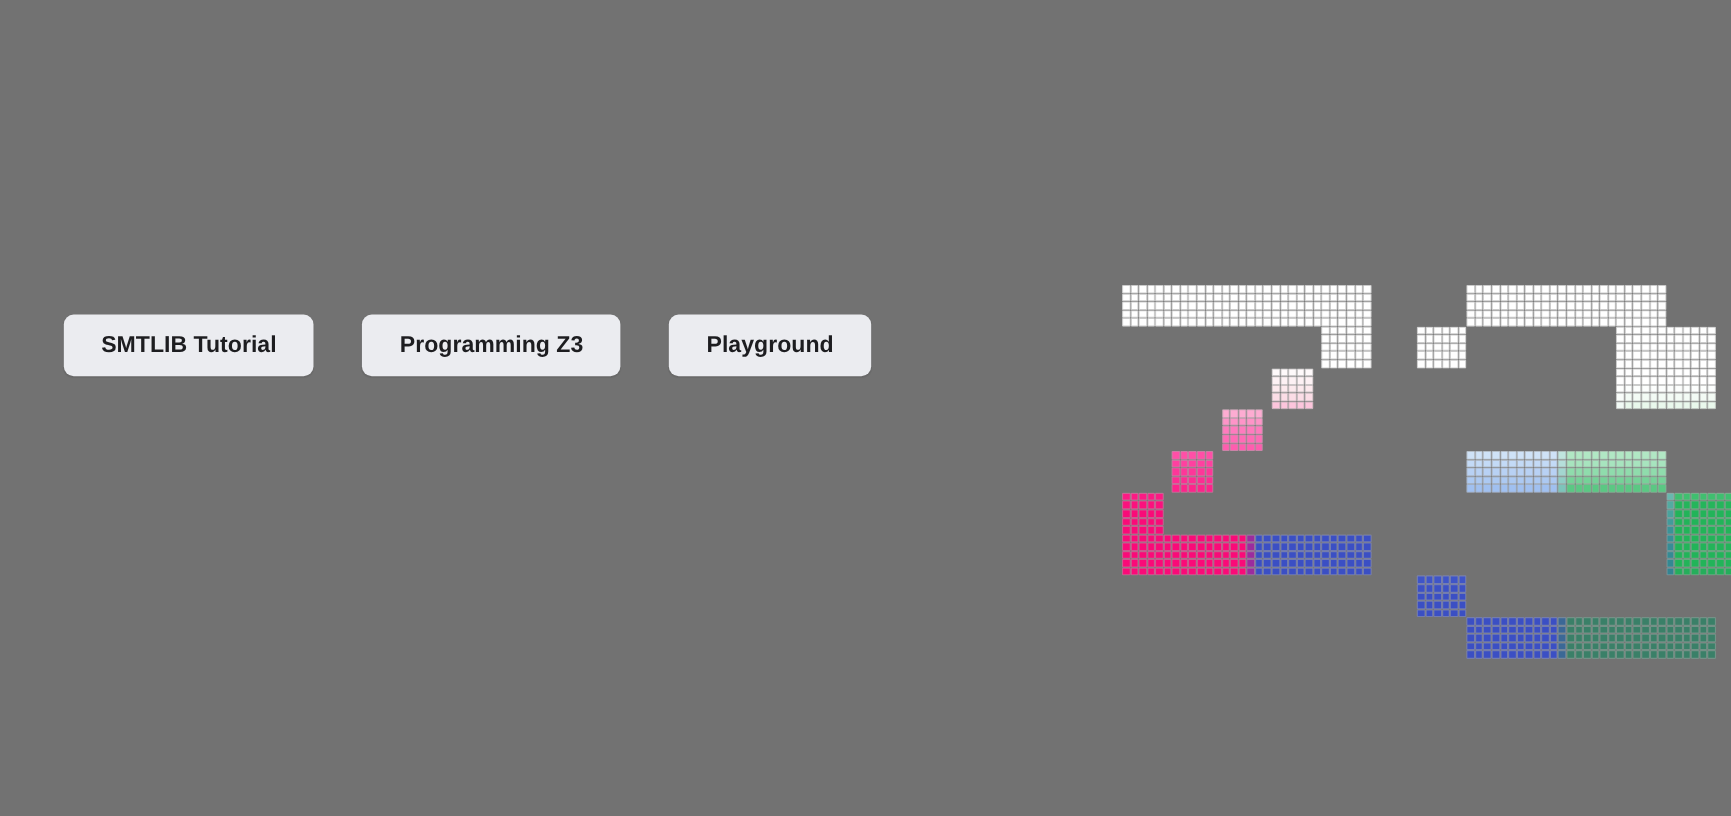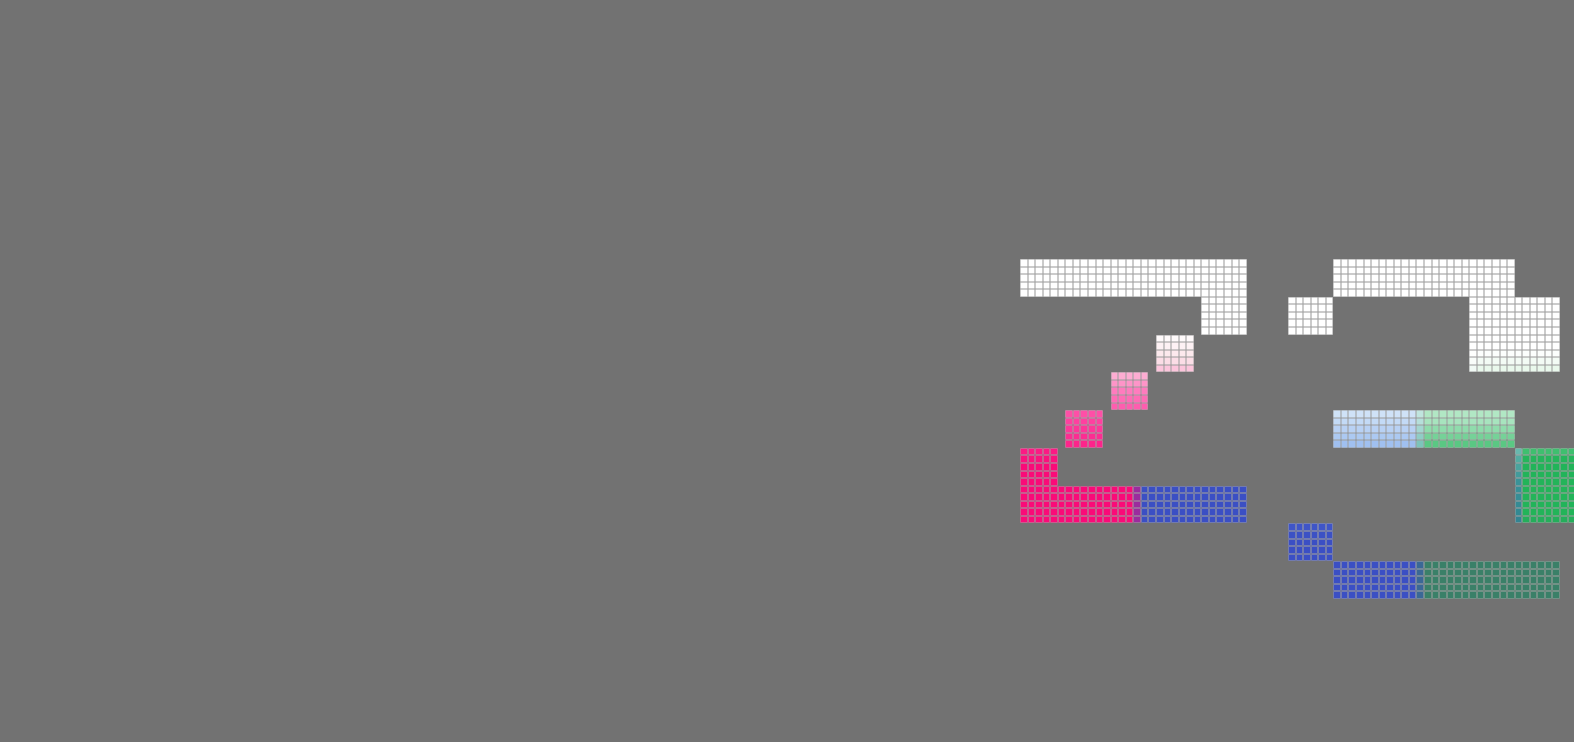--- a/index.html
+++ b/index.html
@@ -95,20 +95,23 @@
   }
 </style>
 </head>
 <body style="background: rgb(114, 114, 114);">
 
 <div id="hero">
 
   <div id="hero-text">
 
     <div id="cta-row">
+      <button class="cta-button">SMTLIB Tutorial</button>
+      <button class="cta-button">Programming Z3</button>
+      <button class="cta-button">Playground</button>
     </div>
   </div>
 
   <div id="logo-wrap">
     <div class="glyph" id="glyph-z">
         <div class="cell" style="left: 0px; top: 0px; background: rgb(255, 255, 255);"></div>
         <div class="cell" style="left: 7.555px; top: 0px; background: rgb(255, 255, 255);"></div>
         <div class="cell" style="left: 15.11px; top: 0px; background: rgb(255, 255, 255);"></div>
         <div class="cell" style="left: 22.665px; top: 0px; background: rgb(255, 255, 255);"></div>
         <div class="cell" style="left: 30.22px; top: 0px; background: rgb(255, 255, 255);"></div>

